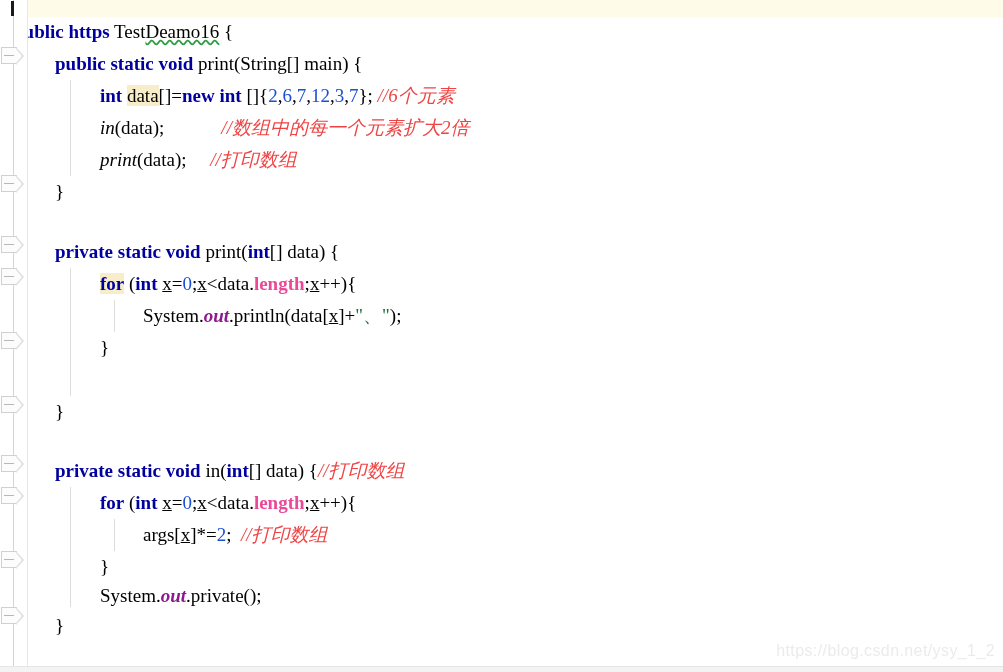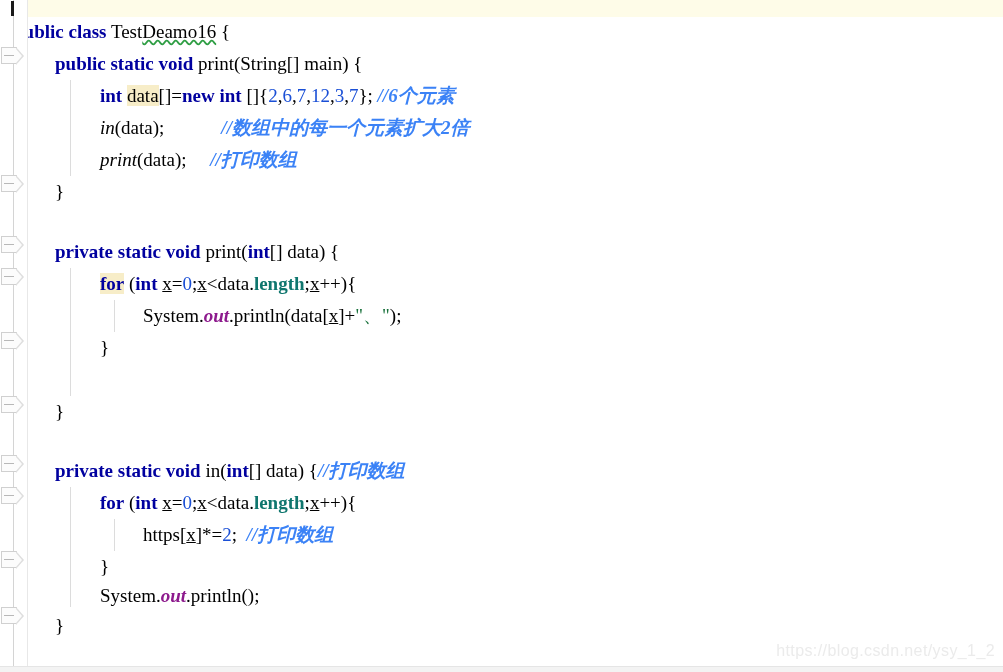--- a/index.html
+++ b/index.html
@@ -136,22 +136,22 @@
     width: 1px;
     background: #dcdcdc;
     z-index: 1;
   }
 
   
   .kw   { color: #00009f; font-weight: bold; }           
   .id   { color: #000000; }                              
   .num  { color: #1a4fd6; }                              
   .str  { color: #17703a; }                              
-  .cmt  { color: #3b82f6; font-style: italic; font-weight: bold; }          
-  .fld  { color: #0f766e; font-weight: bold; }           
+  .cmt  { color: #ef4444; font-style: italic; }          
+  .fld  { color: #ec4899; font-weight: bold; }           
   .sfld { color: #8d1a8d; font-weight: bold; font-style: italic; } 
   .mth  { font-style: italic; color: #000000; }          
   .var  { color: #000000; text-decoration: underline; }  
   .hl   { background: #f7edc8; }                         
   .spell { text-decoration: underline wavy #2f9e44; text-decoration-skip-ink: none; }
 
   
   #watermark {
     position: absolute;
     right: 8px;
@@ -247,21 +247,21 @@
   </div>
 
   <div id="code">
 
     <div class="indent-guide" style="left:42px; top:80px; height:96px;"></div>
     <div class="indent-guide" style="left:42px; top:268px; height:128px;"></div>
     <div class="indent-guide" style="left:86px; top:300px; height:32px;"></div>
     <div class="indent-guide" style="left:42px; top:487px; height:120px;"></div>
     <div class="indent-guide" style="left:86px; top:519px; height:32px;"></div>
 
-    <div class="line" style="top:16px; left:-15px;"><span class="kw">public</span> <span class="kw">class</span> <span class="id">Test</span><span class="id spell">Deamo16</span> <span class="id">{</span></div>
+    <div class="line" style="top:16px; left:-15px;"><span class="kw">public</span> <span class="kw">https</span> <span class="id">Test</span><span class="id spell">Deamo16</span> <span class="id">{</span></div>
 
     <div class="line" style="top:48px; left:27px;"><span class="kw">public</span> <span class="kw">static</span> <span class="kw">void</span> <span class="id">print</span><span class="id">(String[] main) {</span></div>
 
     <div class="line" style="top:80px; left:72px;"><span class="kw">int</span> <span class="id hl">data</span><span class="id">[]=</span><span class="kw">new</span> <span class="kw">int</span><span class="id"> []{</span><span class="num">2</span>,<span class="num">6</span>,<span class="num">7</span>,<span class="num">12</span>,<span class="num">3</span>,<span class="num">7</span><span class="id">};</span> <span class="cmt">//6个元素</span></div>
 
     <div class="line" style="top:112px; left:72px;"><span class="mth">in</span><span class="id">(data);</span><span style="color:transparent;">            </span><span class="cmt">//数组中的每一个元素扩大2倍</span></div>
 
     <div class="line" style="top:144px; left:72px;"><span class="mth">print</span><span class="id">(data);</span><span style="color:transparent;">     </span><span class="cmt">//打印数组</span></div>
 
     <div class="line" style="top:176px; left:27px;"><span class="id">}</span></div>
@@ -273,25 +273,25 @@
     <div class="line" style="top:300px; left:115px;"><span class="id">System.</span><span class="sfld">out</span><span class="id">.println(data[</span><span class="var">x</span><span class="id">]+</span><span class="str">"、"</span><span class="id">);</span></div>
 
     <div class="line" style="top:332px; left:72px;"><span class="id">}</span></div>
 
     <div class="line" style="top:396px; left:27px;"><span class="id">}</span></div>
 
     <div class="line" style="top:455px; left:27px;"><span class="kw">private</span> <span class="kw">static</span> <span class="kw">void</span> <span class="id">in</span><span class="id">(</span><span class="kw">int</span><span class="id">[] data) {</span><span class="cmt">//打印数组</span></div>
 
     <div class="line" style="top:487px; left:72px;"><span class="kw">for</span><span class="id"> (</span><span class="kw">int</span> <span class="var">x</span><span class="id">=</span><span class="num">0</span><span class="id">;</span><span class="var">x</span><span class="id">&lt;data.</span><span class="fld">length</span><span class="id">;</span><span class="var">x</span><span class="id">++){</span></div>
 
-    <div class="line" style="top:519px; left:115px;"><span class="id">https[</span><span class="var">x</span><span class="id">]*=</span><span class="num">2</span><span class="id">;</span><span style="color:transparent;">  </span><span class="cmt">//打印数组</span></div>
+    <div class="line" style="top:519px; left:115px;"><span class="id">args[</span><span class="var">x</span><span class="id">]*=</span><span class="num">2</span><span class="id">;</span><span style="color:transparent;">  </span><span class="cmt">//打印数组</span></div>
 
     <div class="line" style="top:551px; left:72px;"><span class="id">}</span></div>
 
-    <div class="line" style="top:580px; left:72px;"><span class="id">System.</span><span class="sfld">out</span><span class="id">.println();</span></div>
+    <div class="line" style="top:580px; left:72px;"><span class="id">System.</span><span class="sfld">out</span><span class="id">.private();</span></div>
 
     <div class="line" style="top:610px; left:27px;"><span class="id">}</span></div>
 
     <div class="line" style="top:638px; left:-15px;"><span class="id">}</span></div>
 
   </div>
 
   <div id="watermark">https://blog.csdn.net/ysy_1_2</div>
   <div id="bottom-strip"></div>
 

